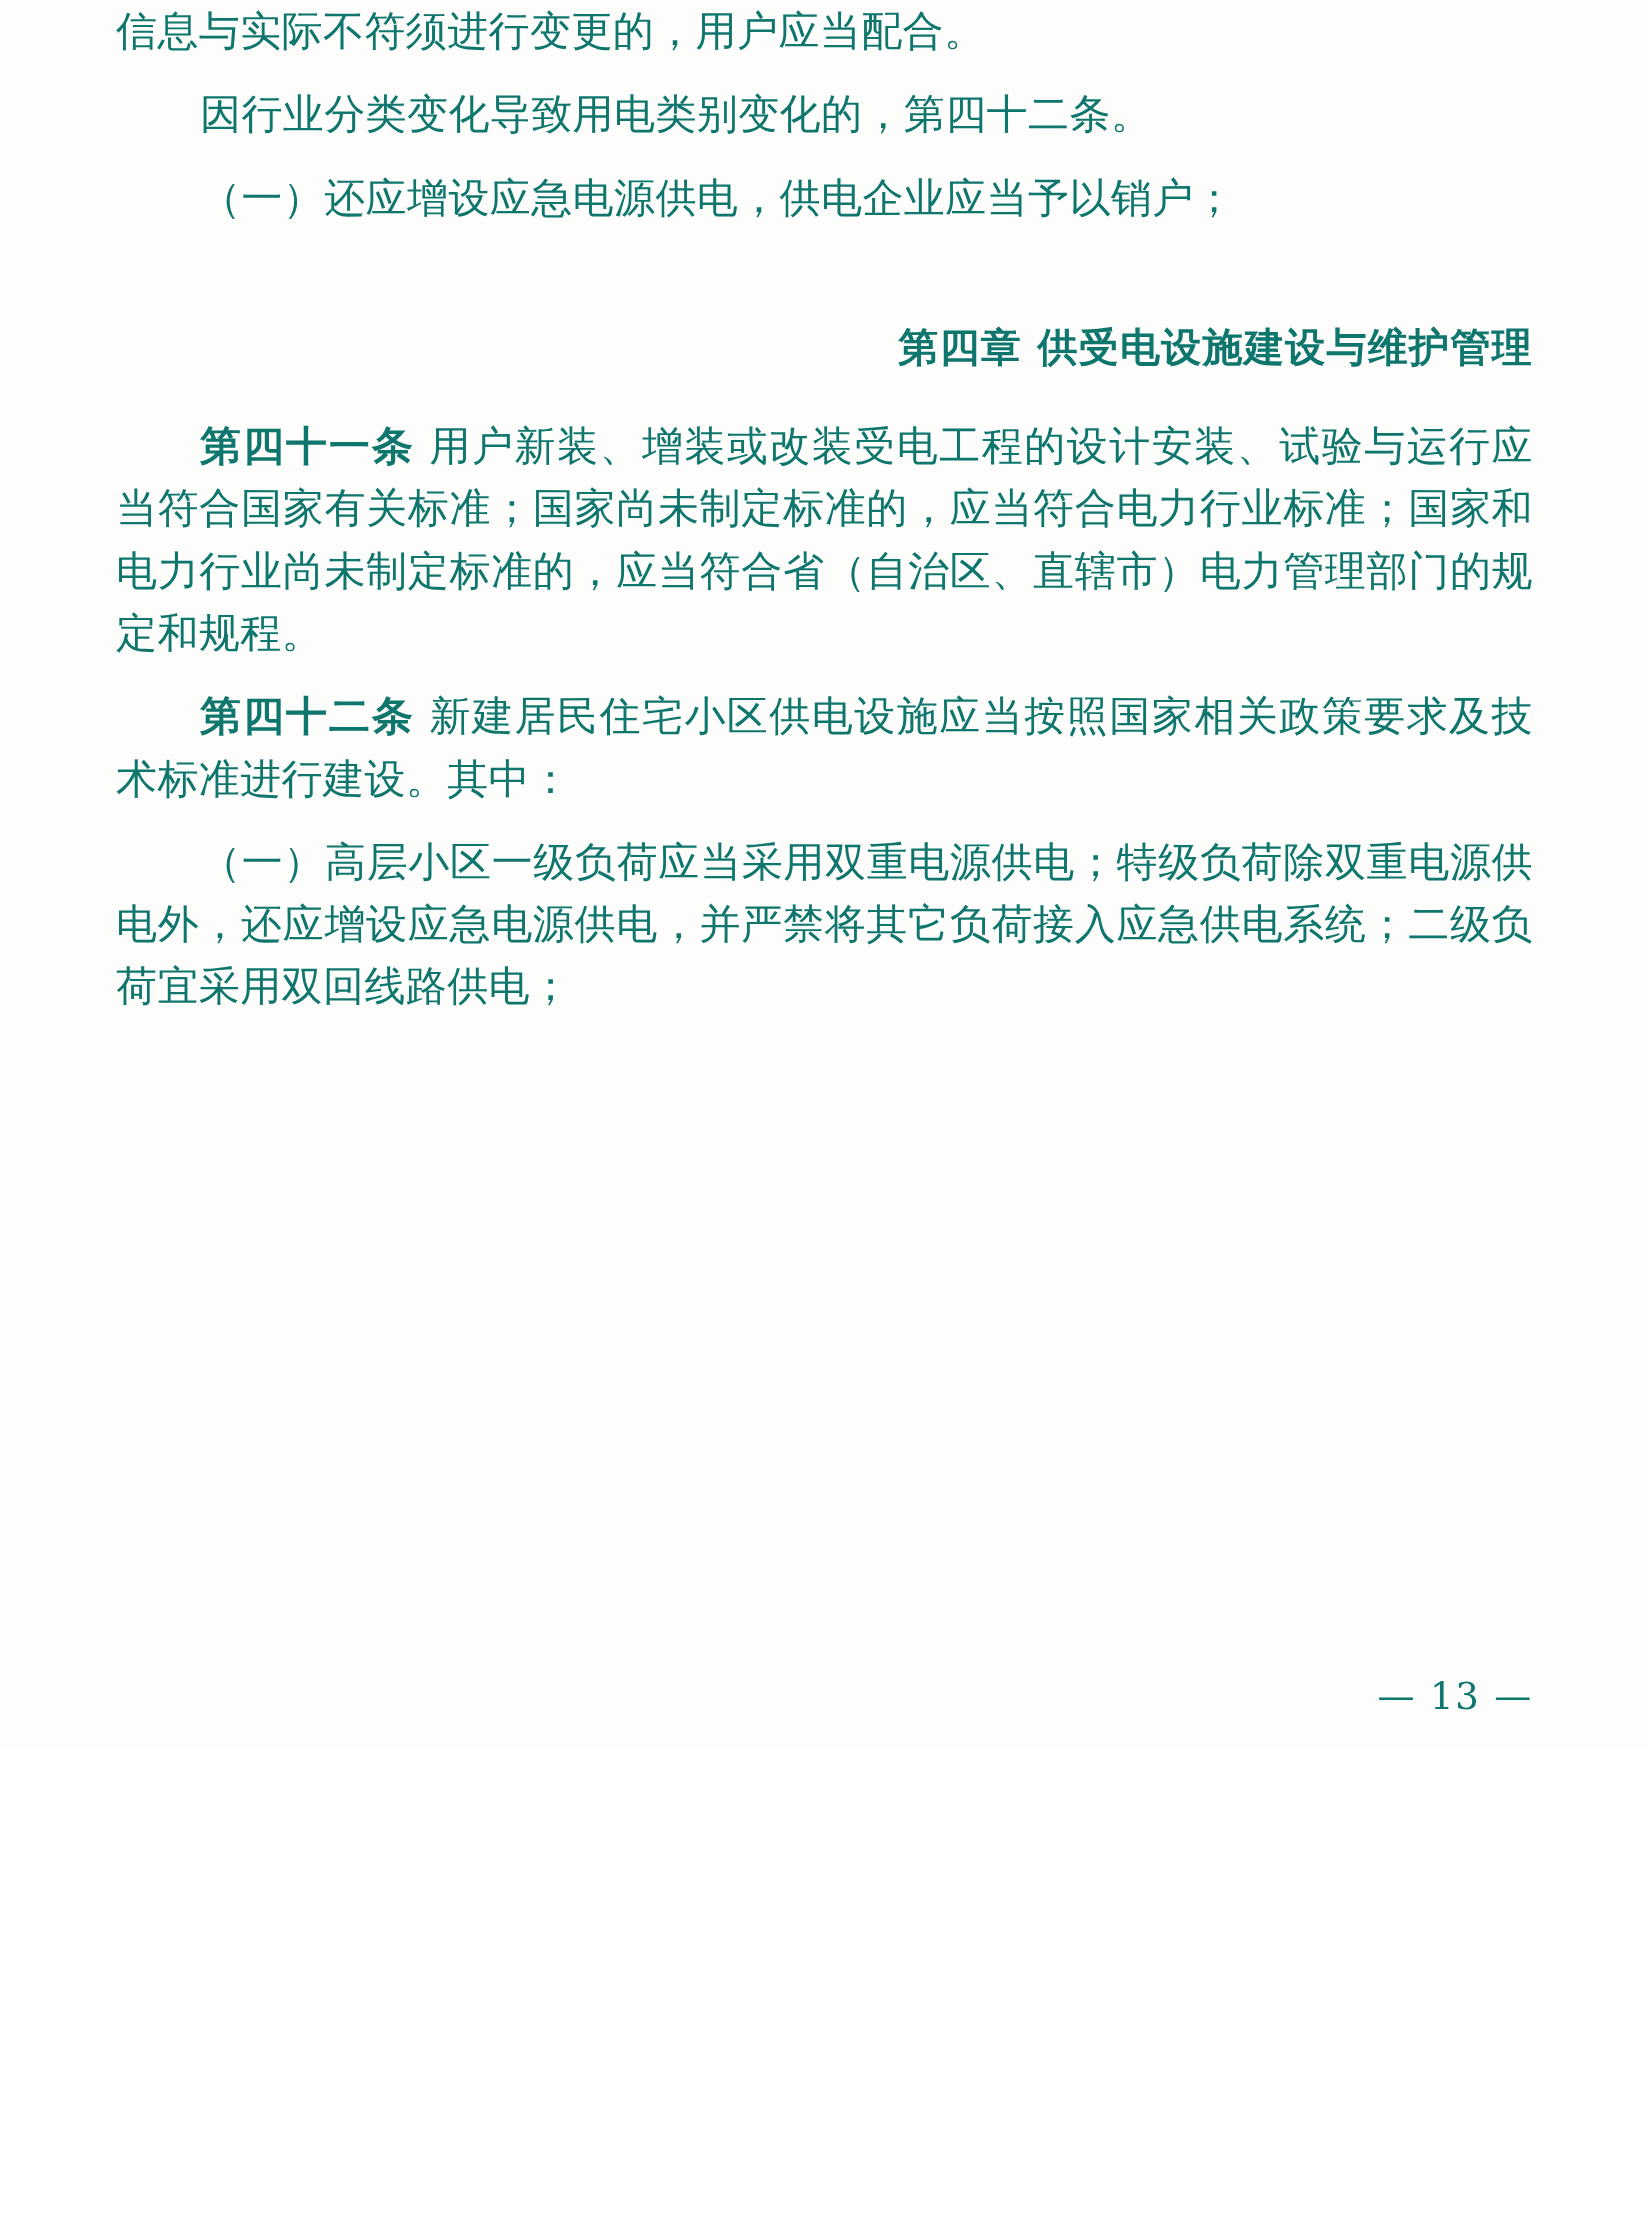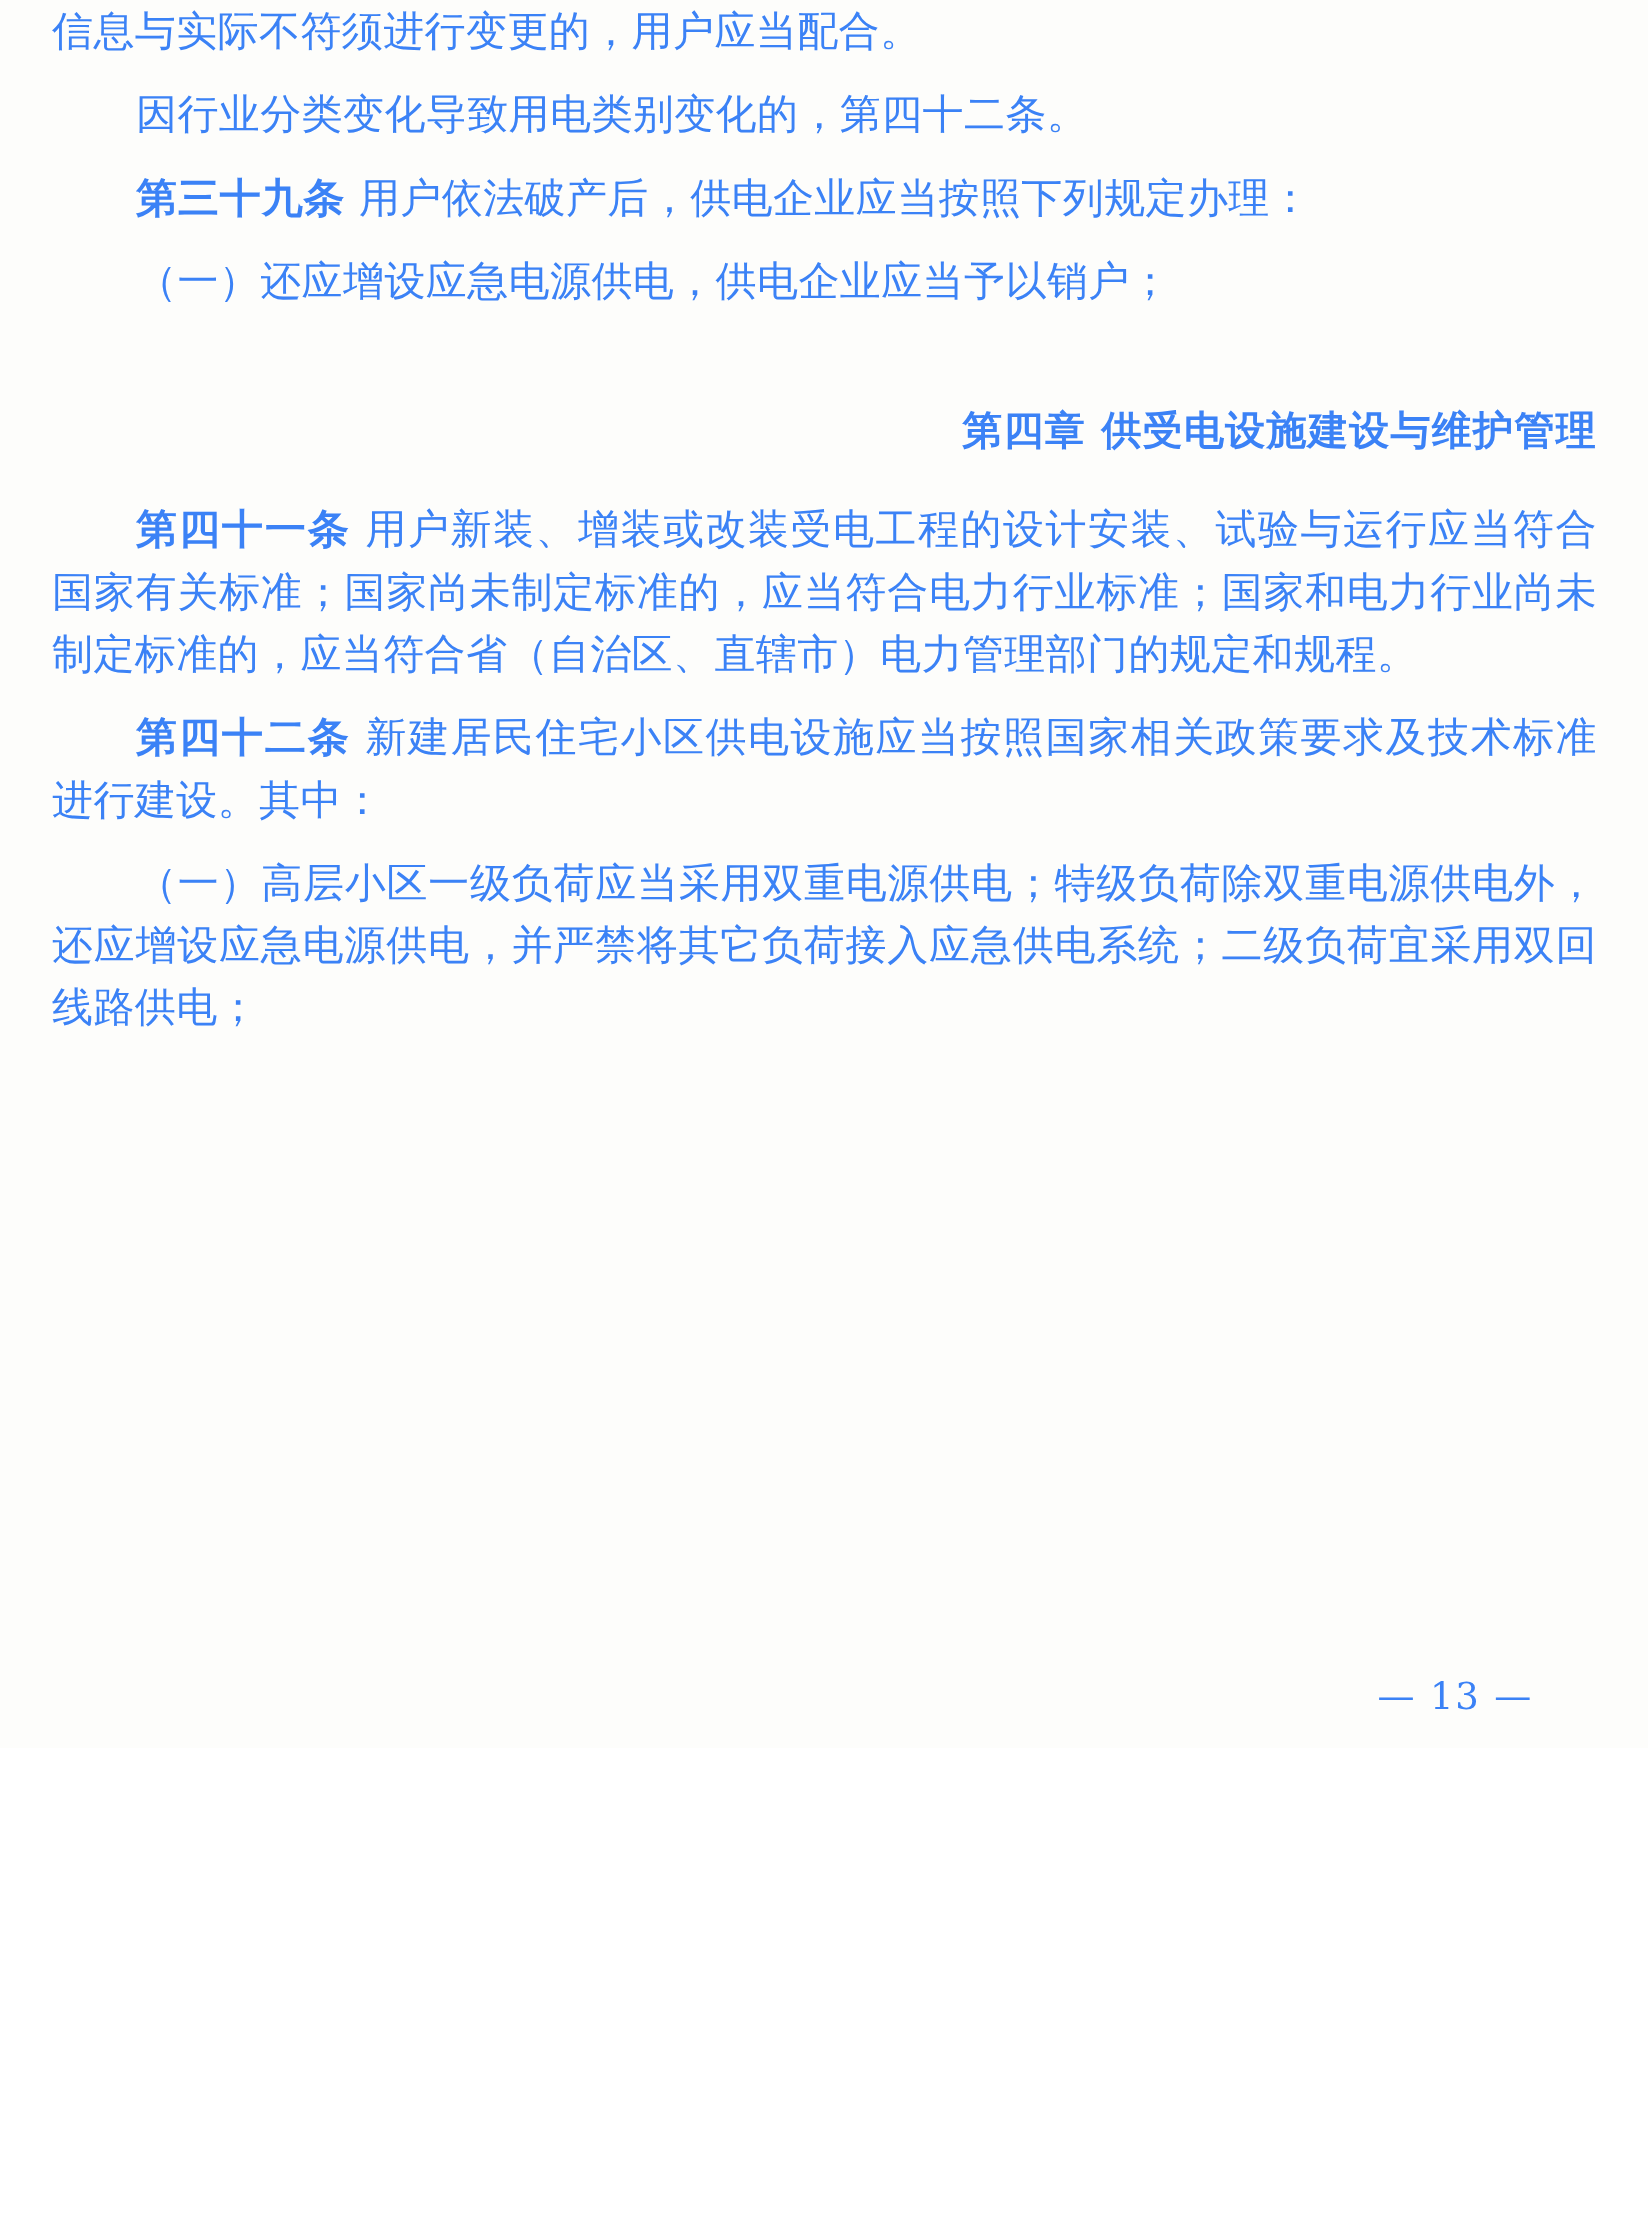--- a/index.html
+++ b/index.html
@@ -6,23 +6,23 @@
     margin: 0;
     padding: 0;
     background: #ffffff;
   }
   .page {
     position: relative;
     width: 1649px;
     height: 1748px;
     background: #fdfdfb;
     box-sizing: border-box;
-    padding: 0 52px;
+    padding: 0 116px;
     font-family: "DejaVu Serif", serif;
-    color: #3b82f6;
+    color: #0f766e;
     overflow: hidden;
   }
   .body-text {
     font-size: 41px;
     line-height: 1.52;
     letter-spacing: 0.4px;
     text-align: justify;
     margin: 0;
   }
   .para {
@@ -59,24 +59,20 @@
 <div class="page">
 
   <p class="body-text para">
     <span>信息与实际不符须进行变更的，用户应当配合。</span>
   </p>
 
   <p class="body-text para indent">
     <span>因行业分类变化导致用电类别变化的，第四十二条。</span>
   </p>
 
-  <p class="body-text para indent">
-    <span class="lead">第三十九条</span>
-    <span>用户依法破产后，供电企业应当按照下列规定办理：</span>
-  </p>
 
   <p class="body-text para indent">
     <span>（一）还应增设应急电源供电，供电企业应当予以销户；</span>
   </p>
 
 
   <h2 class="chapter-heading">第四章 供受电设施建设与维护管理</h2>
 
 
   <p class="body-text para indent">

